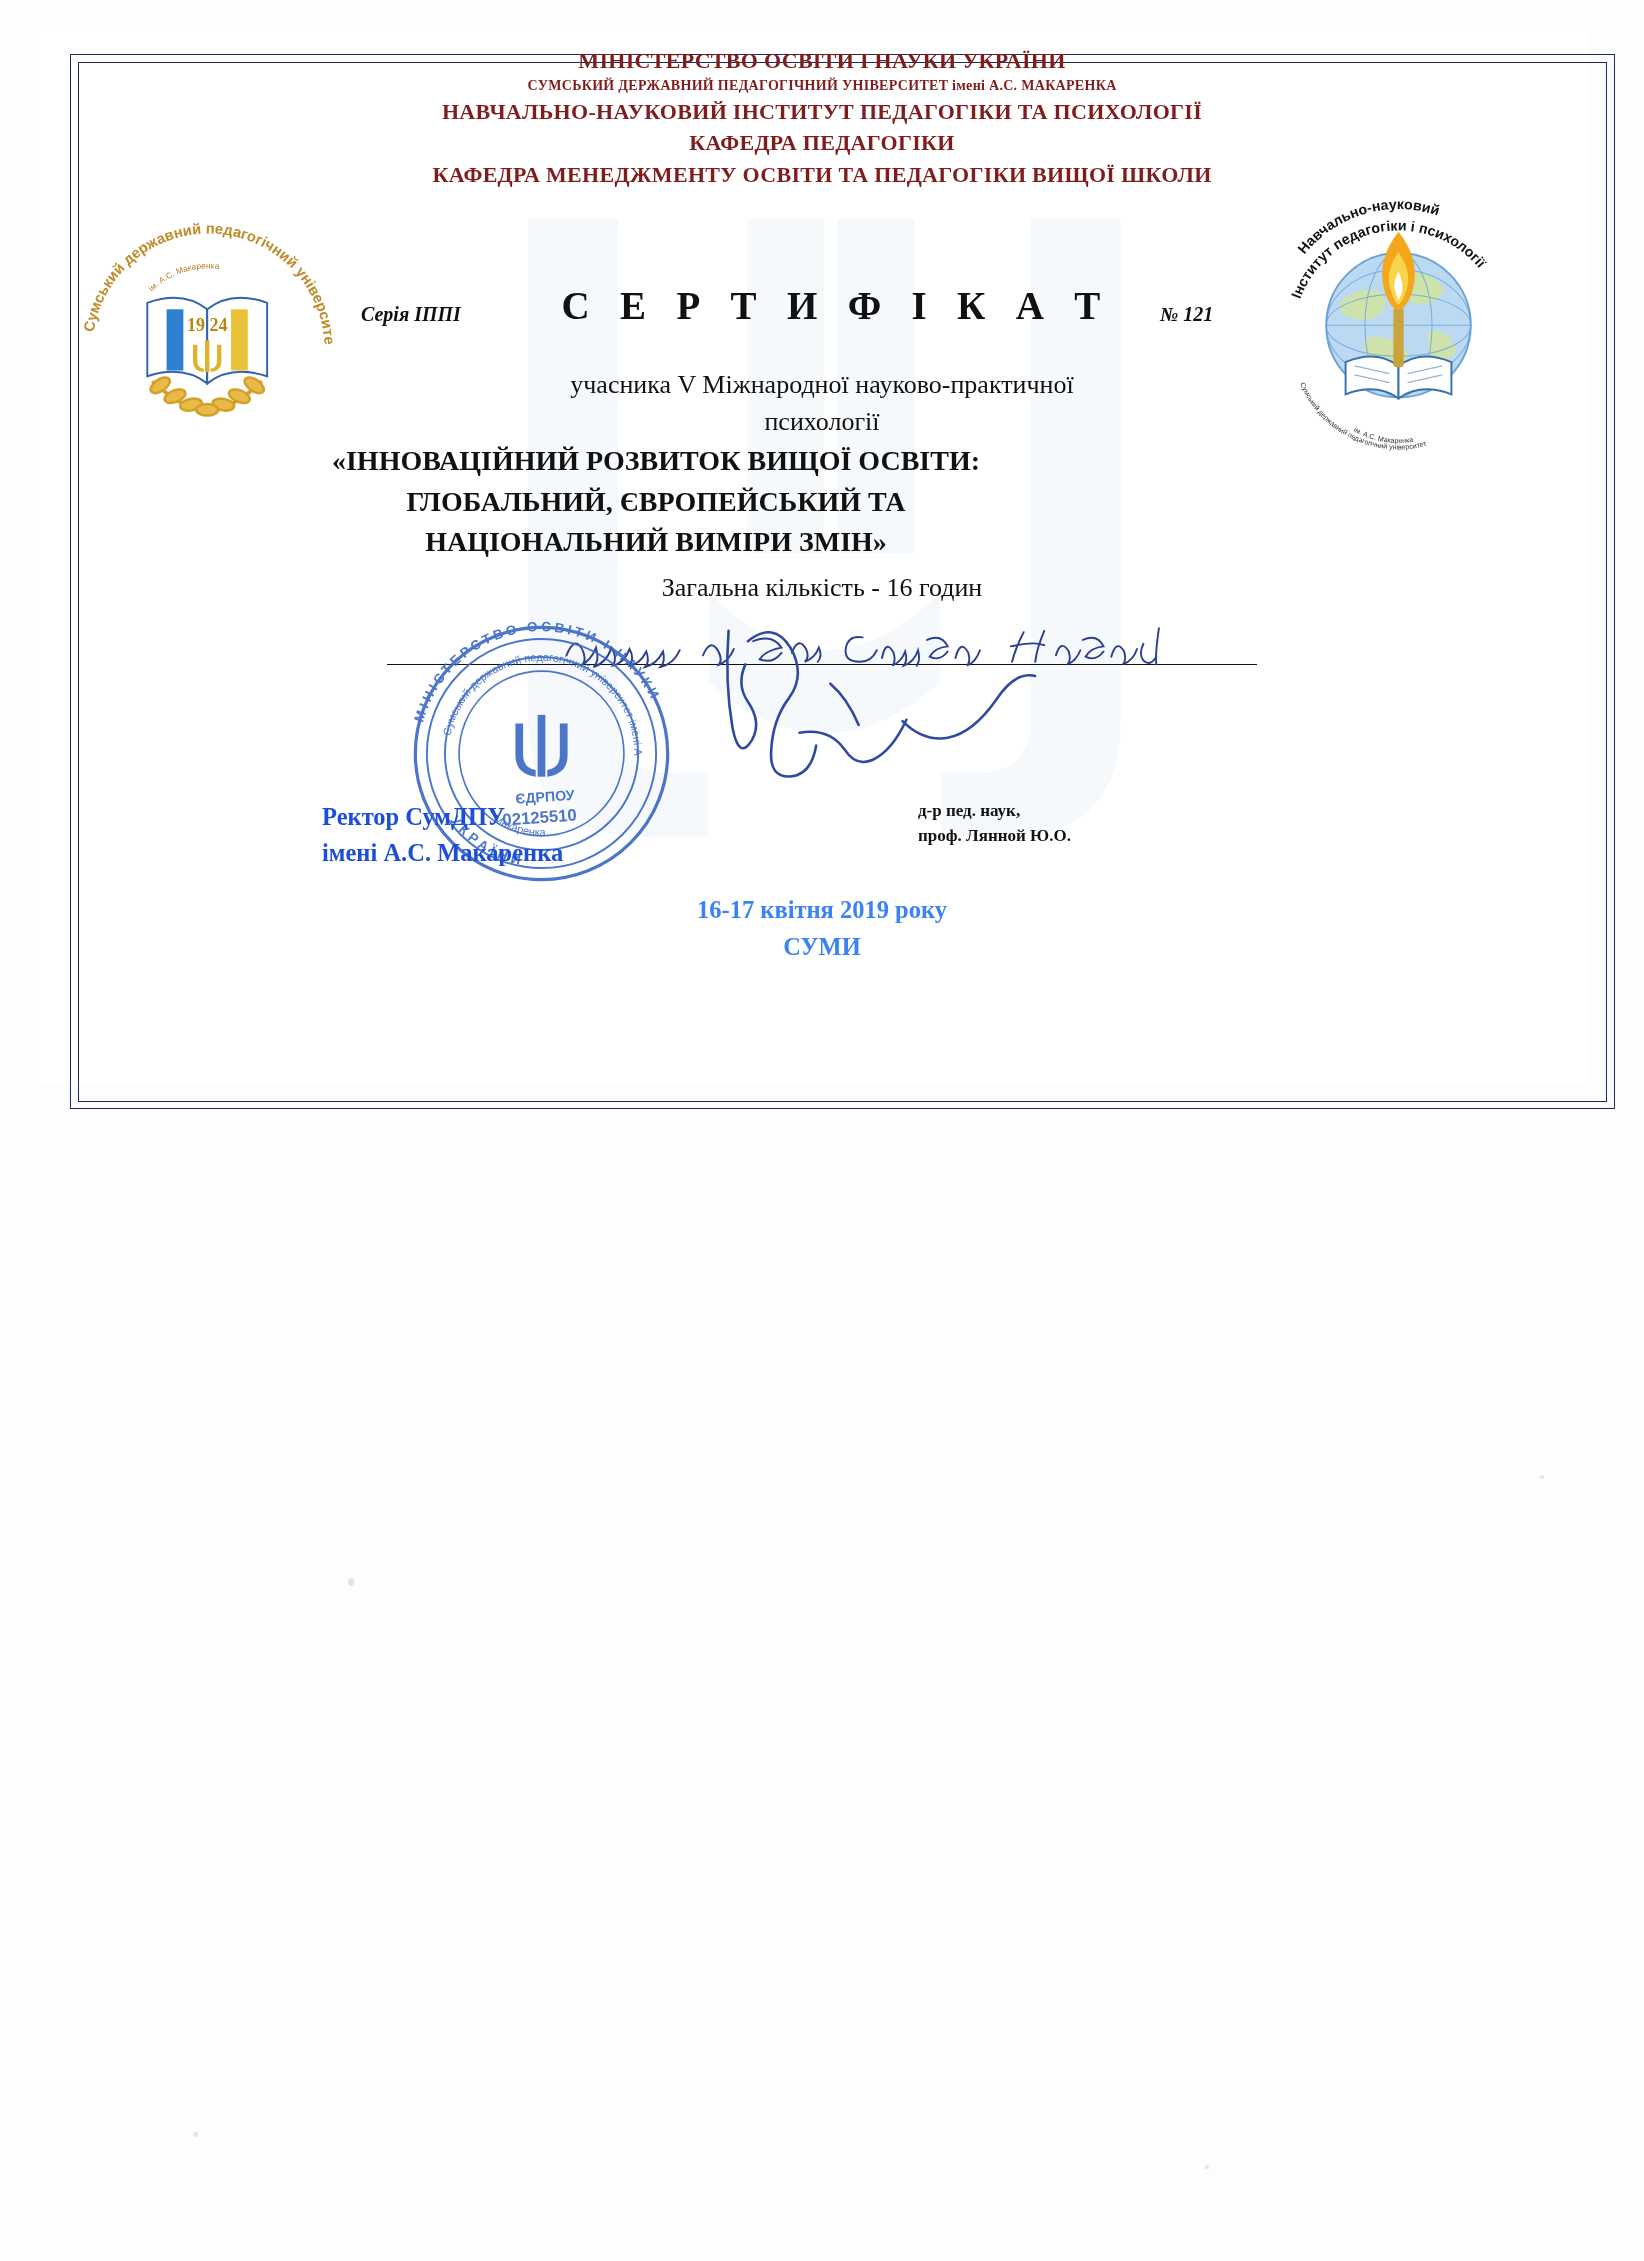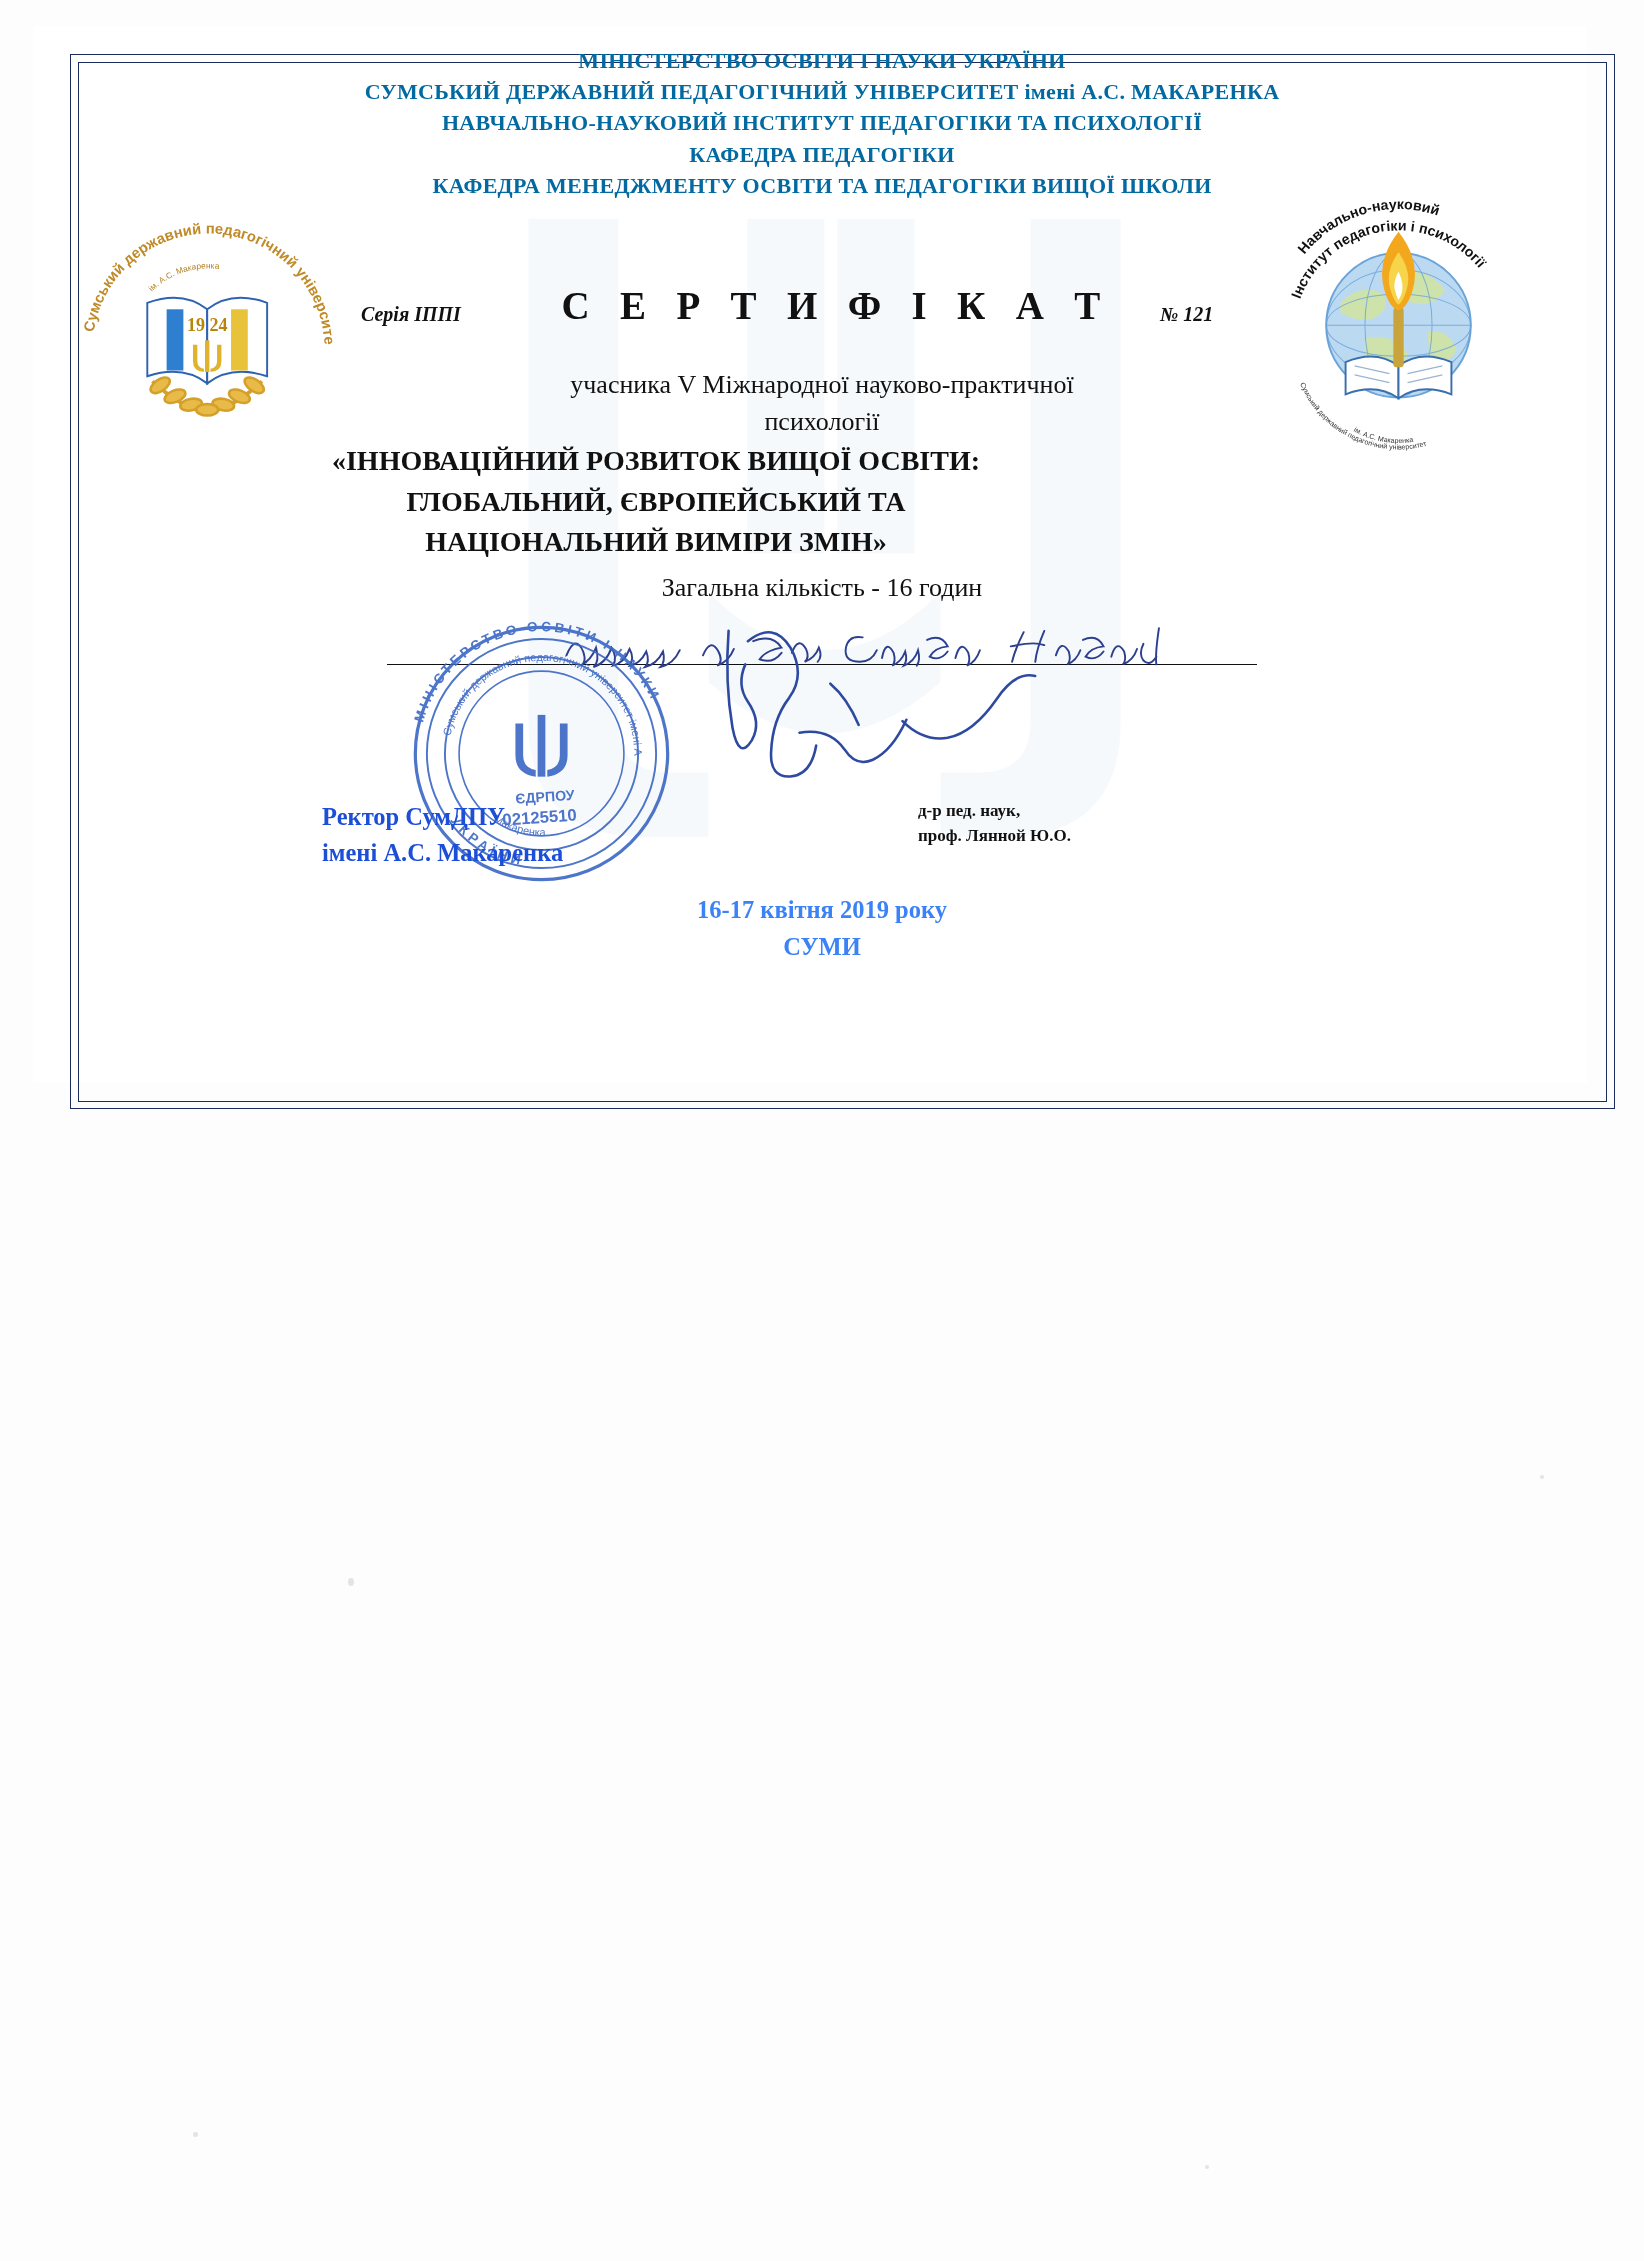--- a/index.html
+++ b/index.html
@@ -78,26 +78,26 @@
   .header {
     position: absolute;
     left: 0;
     top: 45px;
     width: 1644px;
     text-align: center;
   }
   .header div {
     font-family: "Liberation Serif", serif;
     font-weight: bold;
-    color: #0369a1;
+    color: #7f1d1d;
     letter-spacing: 0.3px;
     line-height: 1.42;
   }
   .hdr-1 { font-size: 22px; letter-spacing: 1.3px; }
-  .hdr-2 { font-size: 22px; }
+  .hdr-2 { font-size: 14px; }
   .hdr-3 { font-size: 22px; }
   .hdr-4 { font-size: 22px; }
   .hdr-5 { font-size: 22px; }
 
   
   .emblem-left {
     position: absolute;
     left: 70px;
     top: 206px;
     width: 277px;

